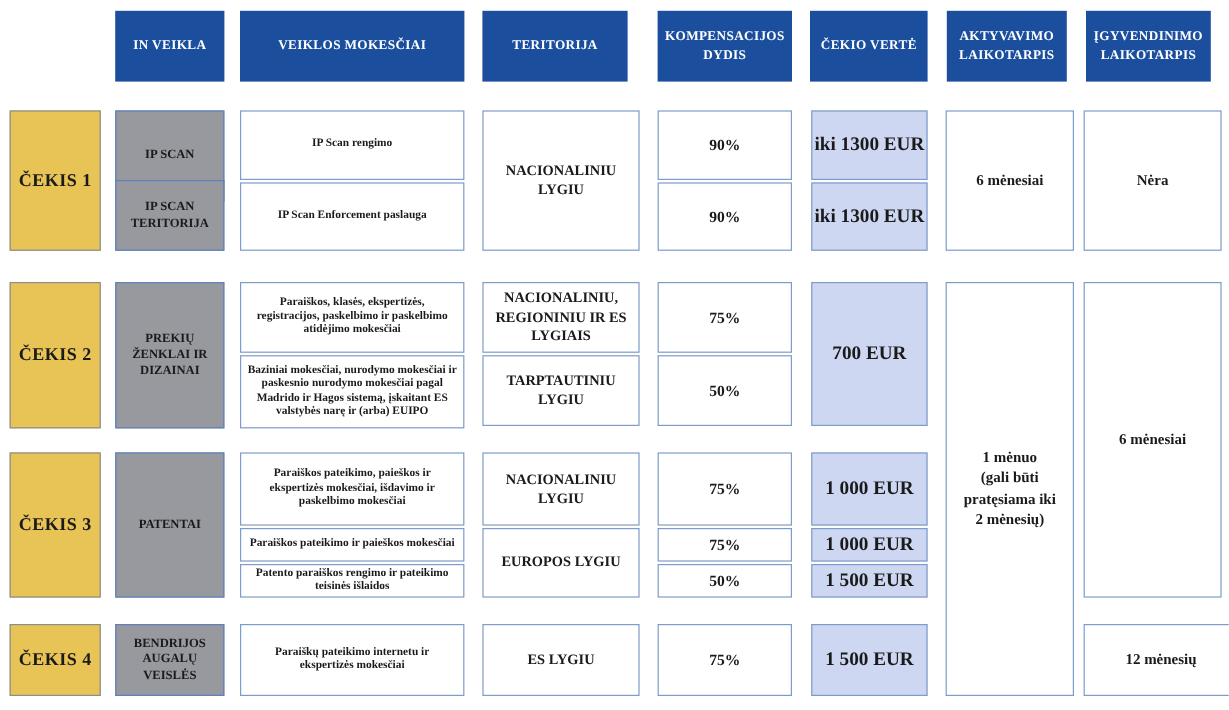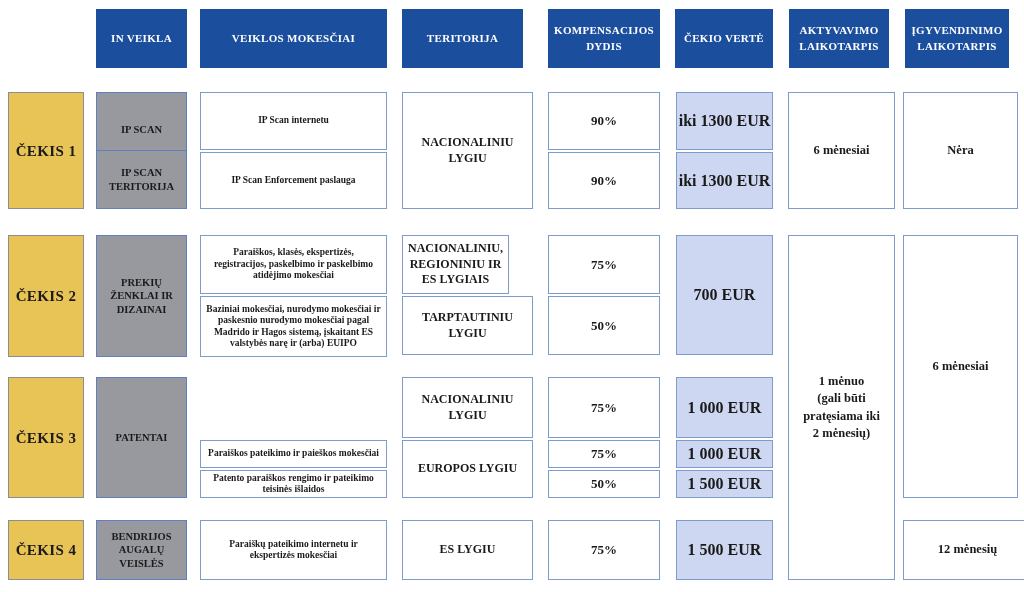--- a/index.html
+++ b/index.html
@@ -42,48 +42,49 @@
   <div class="bx hdr" style="left:200px;top:9px;width:187px;height:59px">VEIKLOS MOKESČIAI</div>
   <div class="bx hdr" style="left:402px;top:9px;width:121px;height:59px">TERITORIJA</div>
   <div class="bx hdr" style="left:548px;top:9px;width:112px;height:59px">KOMPENSACIJOS DYDIS</div>
   <div class="bx hdr" style="left:675px;top:9px;width:98px;height:59px">ČEKIO VERTĖ</div>
   <div class="bx hdr" style="left:789px;top:9px;width:100px;height:59px">AKTYVAVIMO LAIKOTARPIS</div>
   <div class="bx hdr" style="left:905px;top:9px;width:104px;height:59px">ĮGYVENDINIMO LAIKOTARPIS</div>
 
   <div class="bx yellow" style="left:8px;top:92px;width:76px;height:117px">ČEKIS 1</div>
   <div class="bx gray" style="left:96px;top:92px;width:91px;height:76px">IP SCAN</div>
   <div class="bx gray" style="left:96px;top:150px;width:91px;height:59px">IP SCAN TERITORIJA</div>
-  <div class="bx svc" style="left:200px;top:92px;width:187px;height:58px">IP Scan internetu</div>
+  <div class="bx svc" style="left:200px;top:92px;width:187px;height:58px">IP Scan rengimo</div>
   <div class="bx svc" style="left:200px;top:152px;width:187px;height:57px">IP Scan Enforcement paslauga</div>
   <div class="bx terr" style="left:402px;top:92px;width:131px;height:117px">NACIONALINIU LYGIU</div>
   <div class="bx pct" style="left:548px;top:92px;width:112px;height:58px">90%</div>
   <div class="bx pct" style="left:548px;top:152px;width:112px;height:57px">90%</div>
   <div class="bx val" style="left:676px;top:92px;width:97px;height:58px">iki 1300 EUR</div>
   <div class="bx val" style="left:676px;top:152px;width:97px;height:57px">iki 1300 EUR</div>
   <div class="bx per" style="left:788px;top:92px;width:107px;height:117px">6 mėnesiai</div>
   <div class="bx per" style="left:903px;top:92px;width:115px;height:117px">Nėra</div>
 
   <div class="bx yellow" style="left:8px;top:235px;width:76px;height:122px">ČEKIS 2</div>
   <div class="bx gray" style="left:96px;top:235px;width:91px;height:122px">PREKIŲ ŽENKLAI IR DIZAINAI</div>
   <div class="bx svc" style="left:200px;top:235px;width:187px;height:59px">Paraiškos, klasės, ekspertizės, registracijos, paskelbimo ir paskelbimo atidėjimo mokesčiai</div>
   <div class="bx svc" style="left:200px;top:296px;width:187px;height:61px">Baziniai mokesčiai, nurodymo mokesčiai ir paskesnio nurodymo mokesčiai pagal Madrido ir Hagos sistemą, įskaitant ES valstybės narę ir (arba) EUIPO</div>
-  <div class="bx terr" style="left:402px;top:235px;width:107px;height:59px">NACIONALINIU, REGIONINIU IR ES LYGIAIS</div>
+  <div class="bx terr" style="left:402px;top:235px;width:131px;height:59px">NACIONALINIU, REGIONINIU IR ES LYGIAIS</div>
   <div class="bx terr" style="left:402px;top:296px;width:131px;height:59px">TARPTAUTINIU LYGIU</div>
   <div class="bx pct" style="left:548px;top:235px;width:112px;height:59px">75%</div>
   <div class="bx pct" style="left:548px;top:296px;width:112px;height:59px">50%</div>
   <div class="bx val" style="left:676px;top:235px;width:97px;height:120px">700 EUR</div>
 
   <div class="bx per" style="left:788px;top:235px;width:107px;height:345px">1 mėnuo
 (gali būti
 pratęsiama iki
 2 mėnesių)</div>
   <div class="bx per" style="left:903px;top:235px;width:115px;height:263px">6 mėnesiai</div>
 
   <div class="bx yellow" style="left:8px;top:377px;width:76px;height:121px">ČEKIS 3</div>
   <div class="bx gray" style="left:96px;top:377px;width:91px;height:121px">PATENTAI</div>
+  <div class="bx svc" style="left:200px;top:377px;width:187px;height:61px">Paraiškos pateikimo, paieškos ir ekspertizės mokesčiai, išdavimo ir paskelbimo mokesčiai</div>
   <div class="bx svc" style="left:200px;top:440px;width:187px;height:28px">Paraiškos pateikimo ir paieškos mokesčiai</div>
   <div class="bx svc" style="left:200px;top:470px;width:187px;height:28px">Patento paraiškos rengimo ir pateikimo teisinės išlaidos</div>
   <div class="bx terr" style="left:402px;top:377px;width:131px;height:61px">NACIONALINIU LYGIU</div>
   <div class="bx terr" style="left:402px;top:440px;width:131px;height:58px">EUROPOS LYGIU</div>
   <div class="bx pct" style="left:548px;top:377px;width:112px;height:61px">75%</div>
   <div class="bx pct" style="left:548px;top:440px;width:112px;height:28px">75%</div>
   <div class="bx pct" style="left:548px;top:470px;width:112px;height:28px">50%</div>
   <div class="bx val" style="left:676px;top:377px;width:97px;height:61px">1 000 EUR</div>
   <div class="bx val" style="left:676px;top:440px;width:97px;height:28px">1 000 EUR</div>
   <div class="bx val" style="left:676px;top:470px;width:97px;height:28px">1 500 EUR</div>

